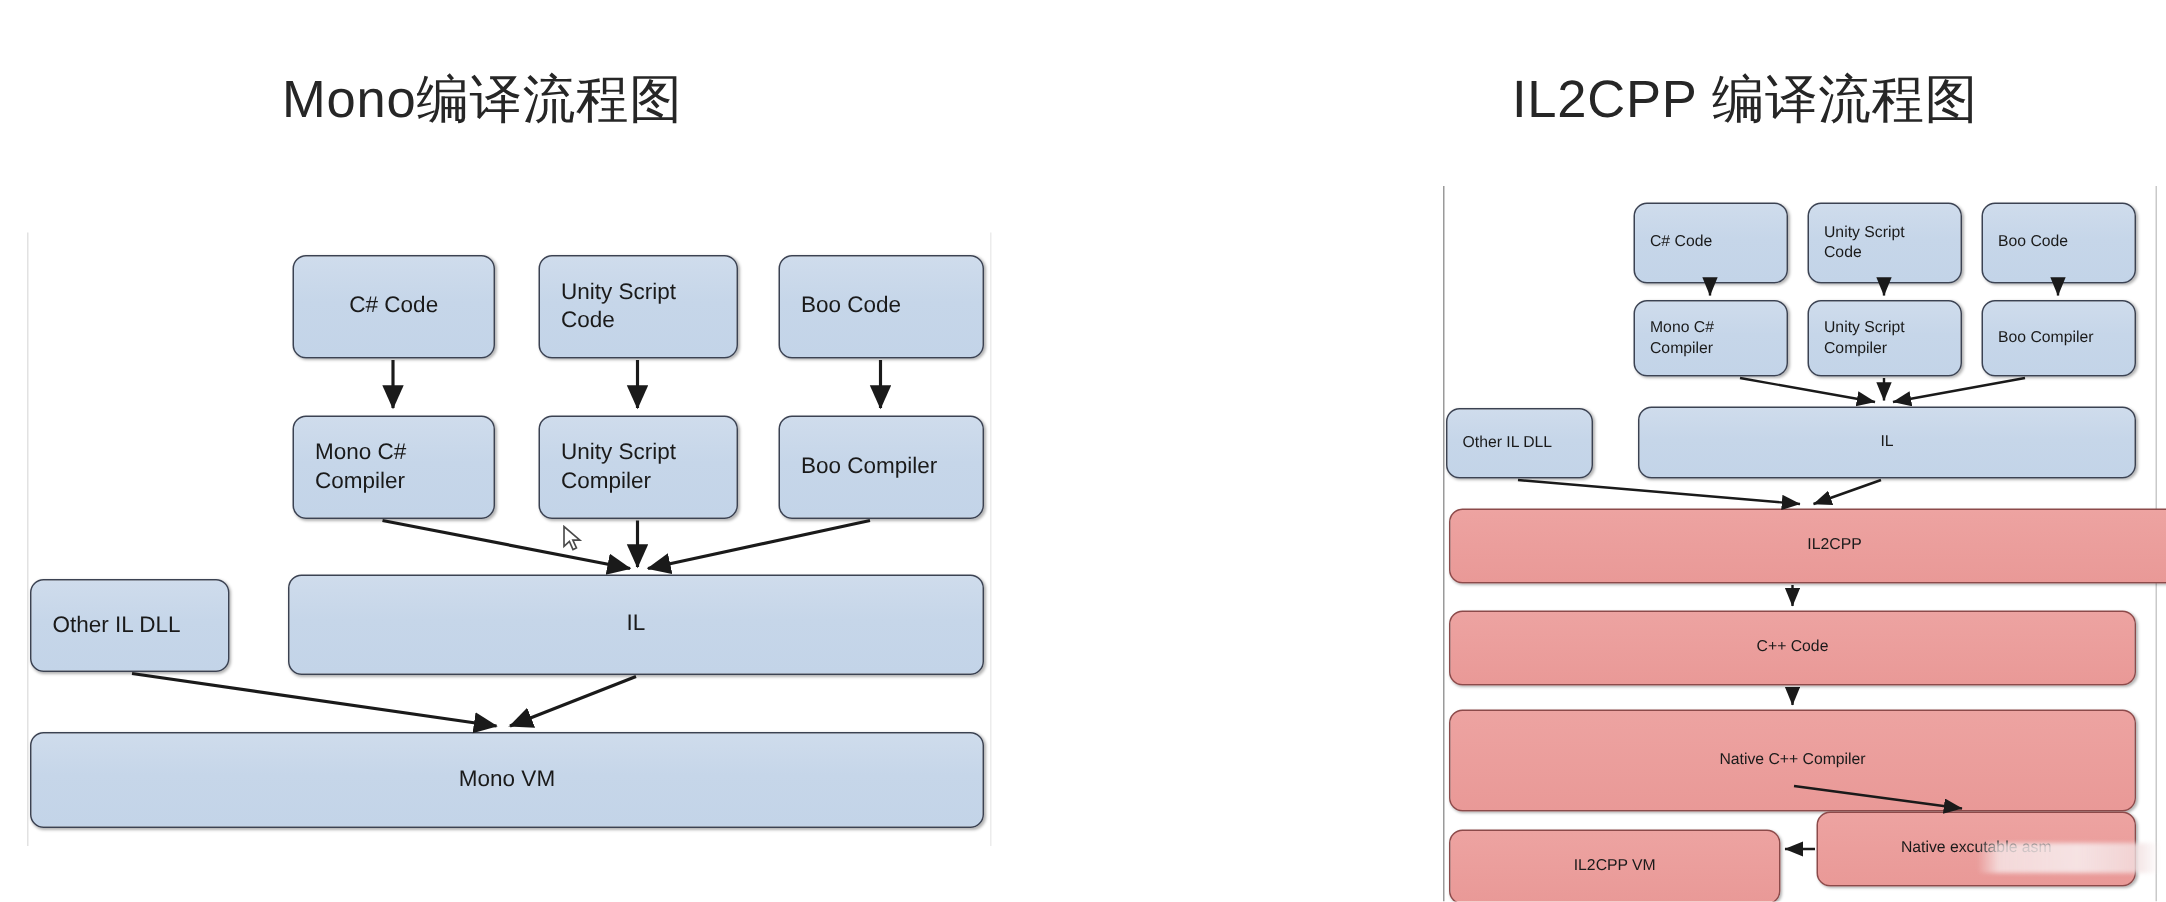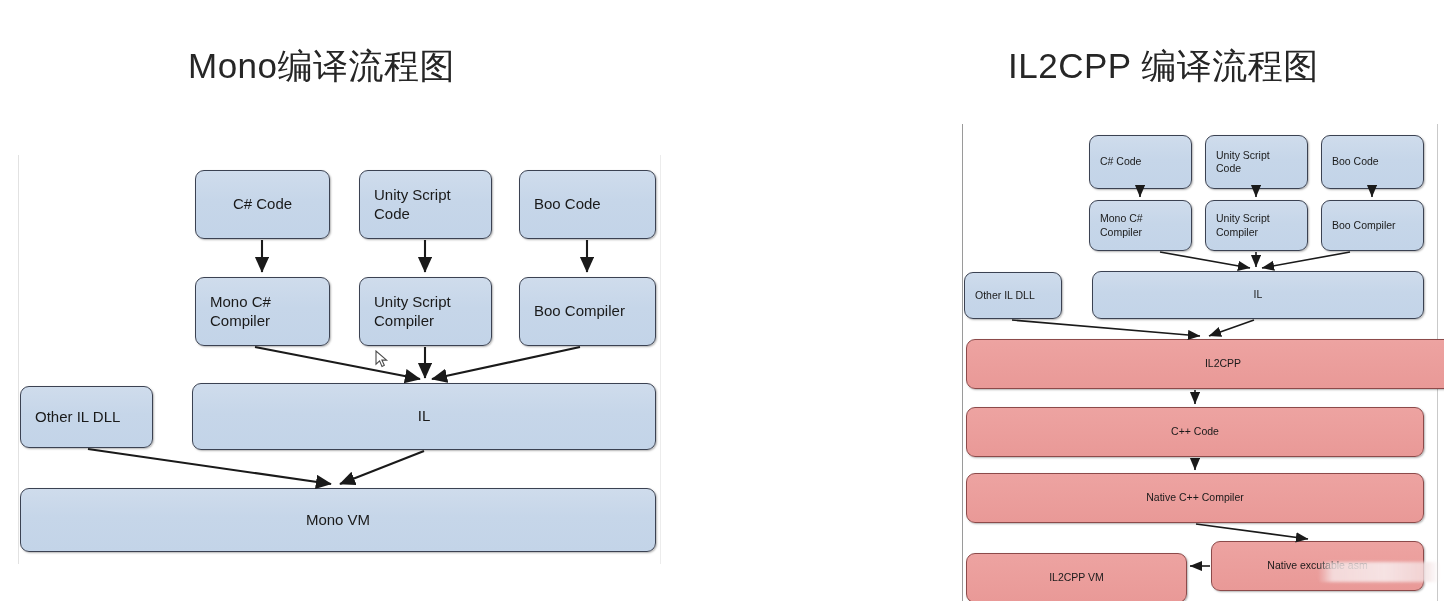--- a/index.html
+++ b/index.html
@@ -192,21 +192,21 @@
   <div class="node blue rv center" style="left:1092px; top:271px; width:332px; height:48px;">
     <span class="label">IL</span>
   </div>
 
   <div class="node red rv center" style="left:966px; top:339px; width:514px; height:50px;">
     <span class="label">IL2CPP</span>
   </div>
   <div class="node red rv center" style="left:966px; top:407px; width:458px; height:50px;">
     <span class="label">C++ Code</span>
   </div>
-  <div class="node red rv center" style="left:966px; top:473px; width:458px; height:50px;">
+  <div class="node red rv center" style="left:966px; top:473px; width:458px; height:68px;">
     <span class="label">Native C++ Compiler</span>
   </div>
   <div class="node red rv center" style="left:966px; top:541px; width:221px; height:50px;margin-top:12px;">
     <span class="label">IL2CPP VM</span>
   </div>
   <div class="node red rv center" style="left:1211px; top:541px; width:213px; height:50px;">
     <span class="label">Native excutable asm</span>
   </div>
 
   <div id="watermark-smudge"></div>

